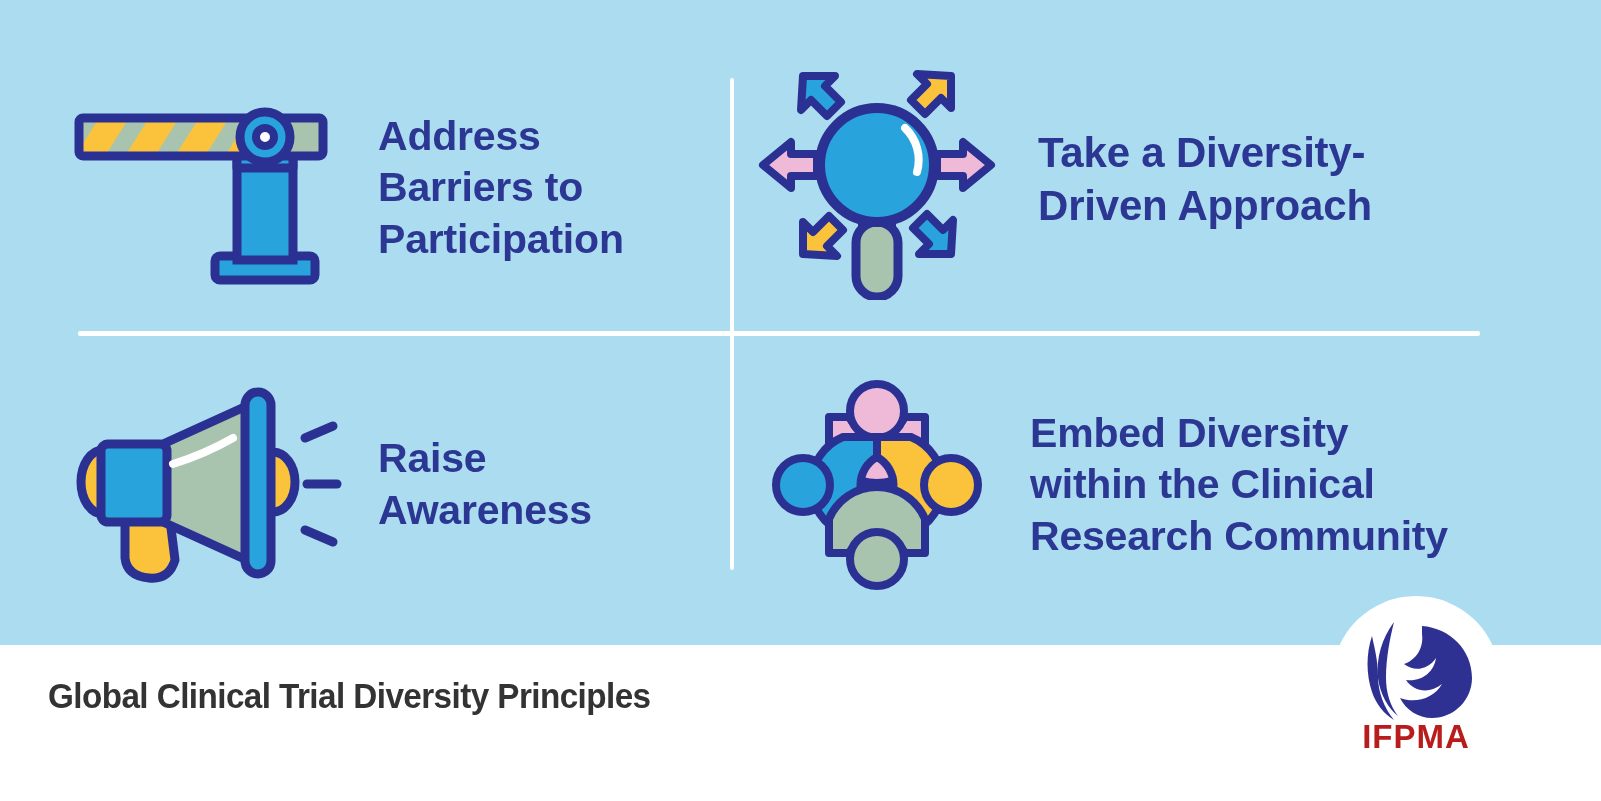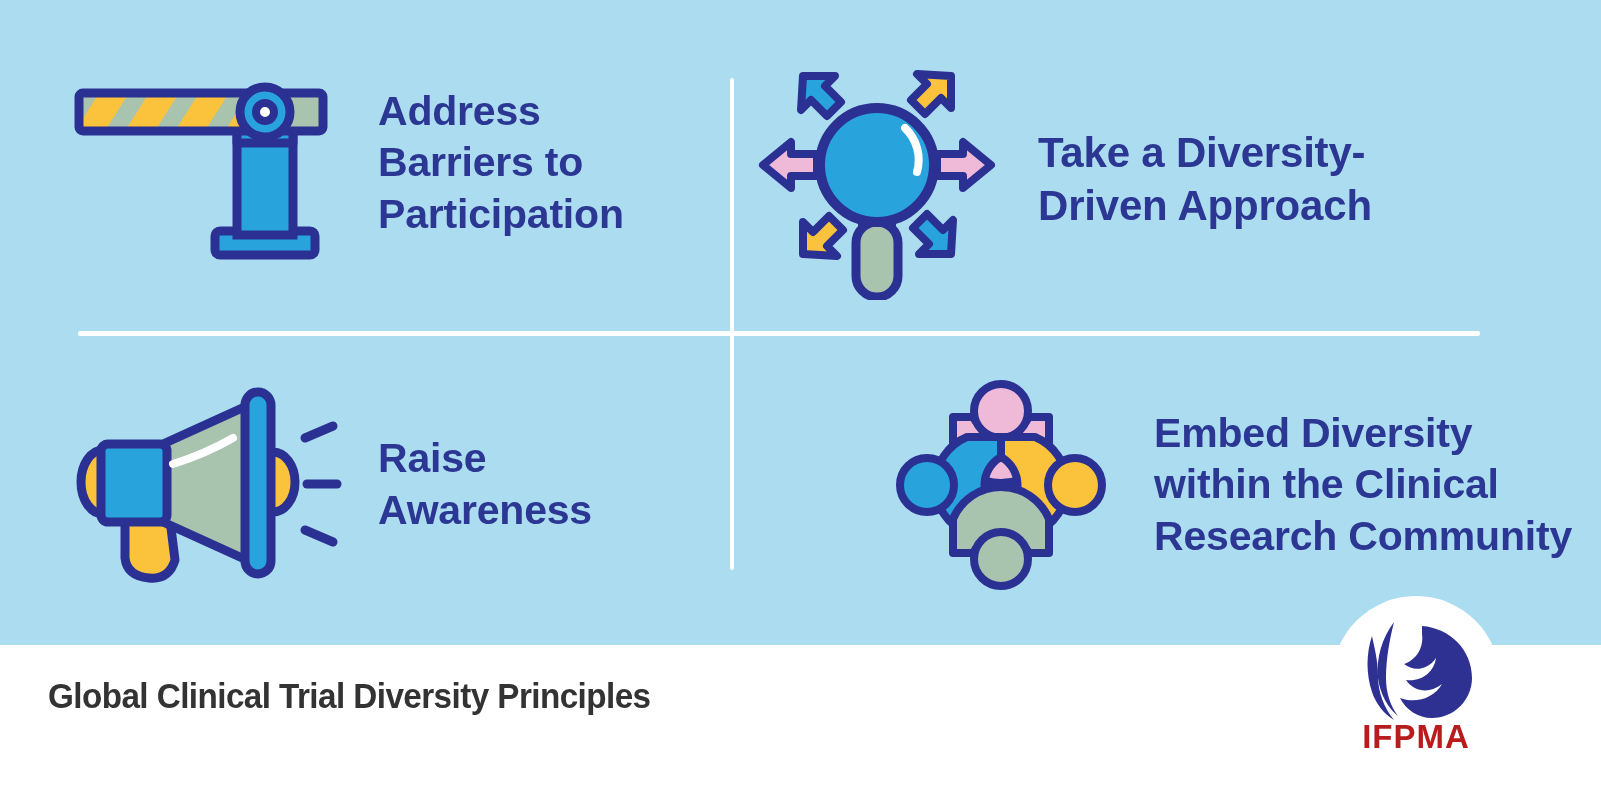--- a/index.html
+++ b/index.html
@@ -20,24 +20,24 @@
     position:absolute;left:78px;top:331px;width:1402px;height:5px;
     background:#ffffff;border-radius:2px;
   }
   .divider-v{
     position:absolute;left:730px;top:78px;width:4px;height:492px;
     background:#ffffff;border-radius:2px;
   }
 
   
   .cell{position:absolute;display:flex;align-items:center;}
-  .cell-tl{left:60px;  top:23px;  width:660px;height:280px;align-items:center;}
+  .cell-tl{left:60px;  top:48px;  width:660px;height:280px;align-items:center;}
   .cell-tr{left:752px; top:40px;  width:820px;height:280px;}
   .cell-bl{left:60px;  top:350px; width:660px;height:270px;}
-  .cell-br{left:752px; top:350px; width:820px;height:270px;justify-content:flex-end;}
+  .cell-br{left:752px; top:350px; width:820px;height:270px;}
 
   .icon-box{flex:0 0 auto;display:flex;align-items:center;justify-content:center;}
   .icon-tl{width:300px;height:220px;}
   .icon-tr{width:250px;height:250px;}
   .icon-bl{width:300px;height:220px;}
   .icon-br{width:250px;height:230px;}
 
   .heading{
     font-family:"Liberation Sans", sans-serif;
     font-weight:bold;

